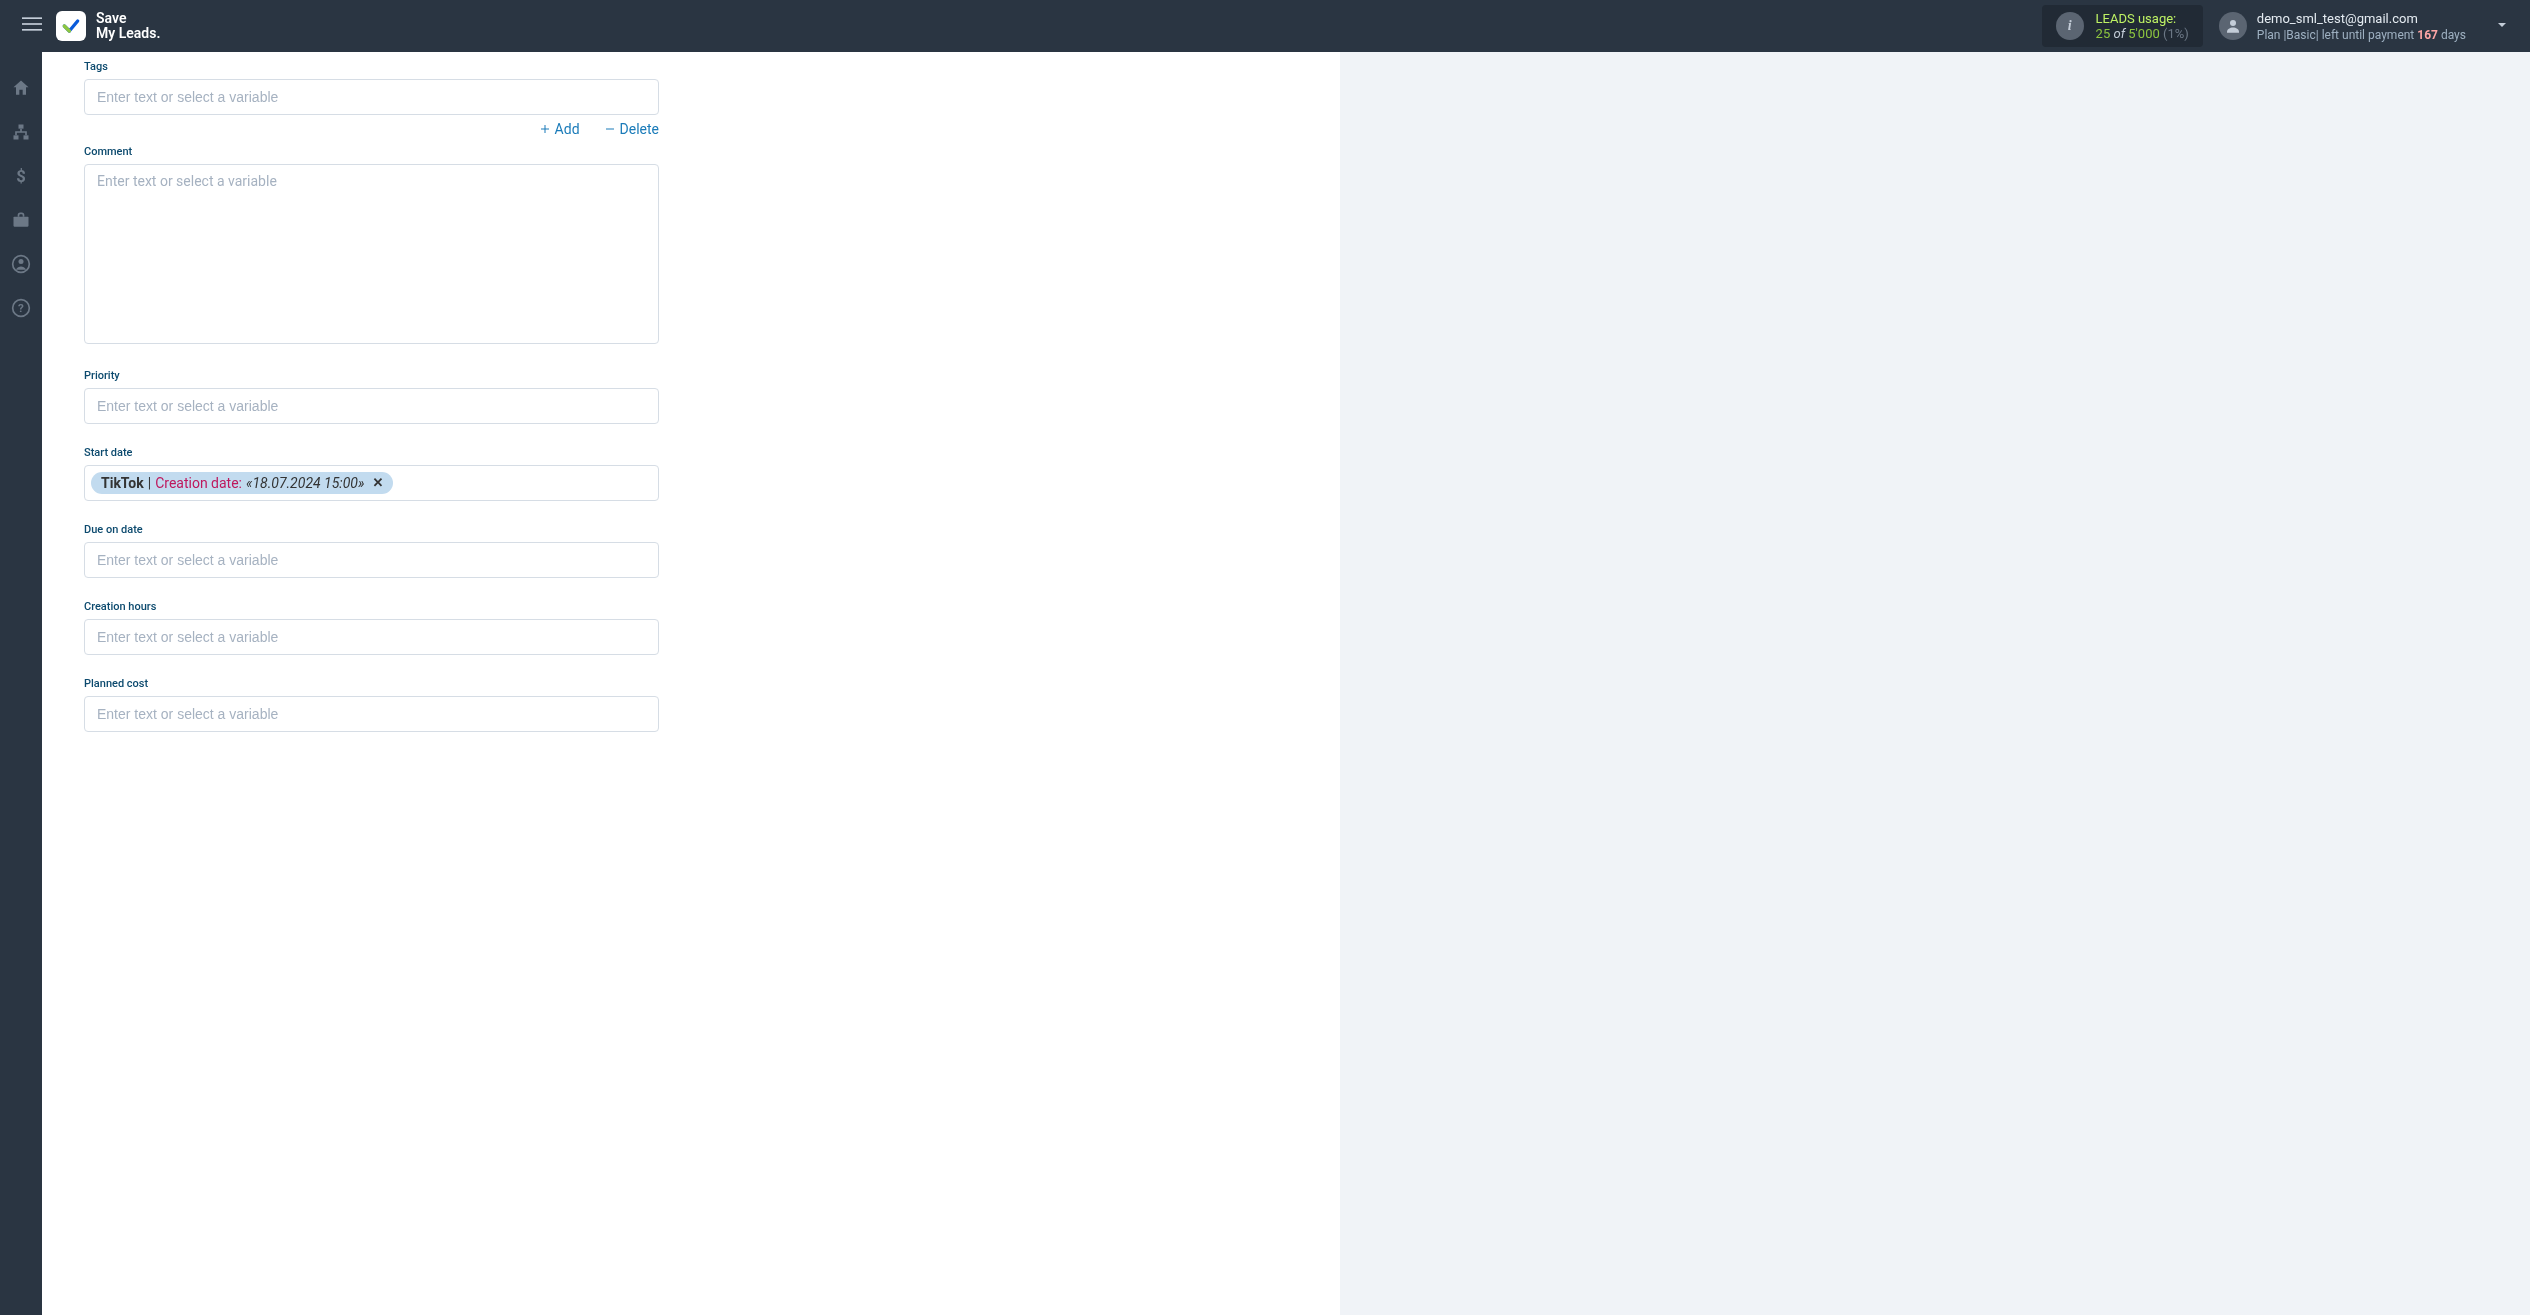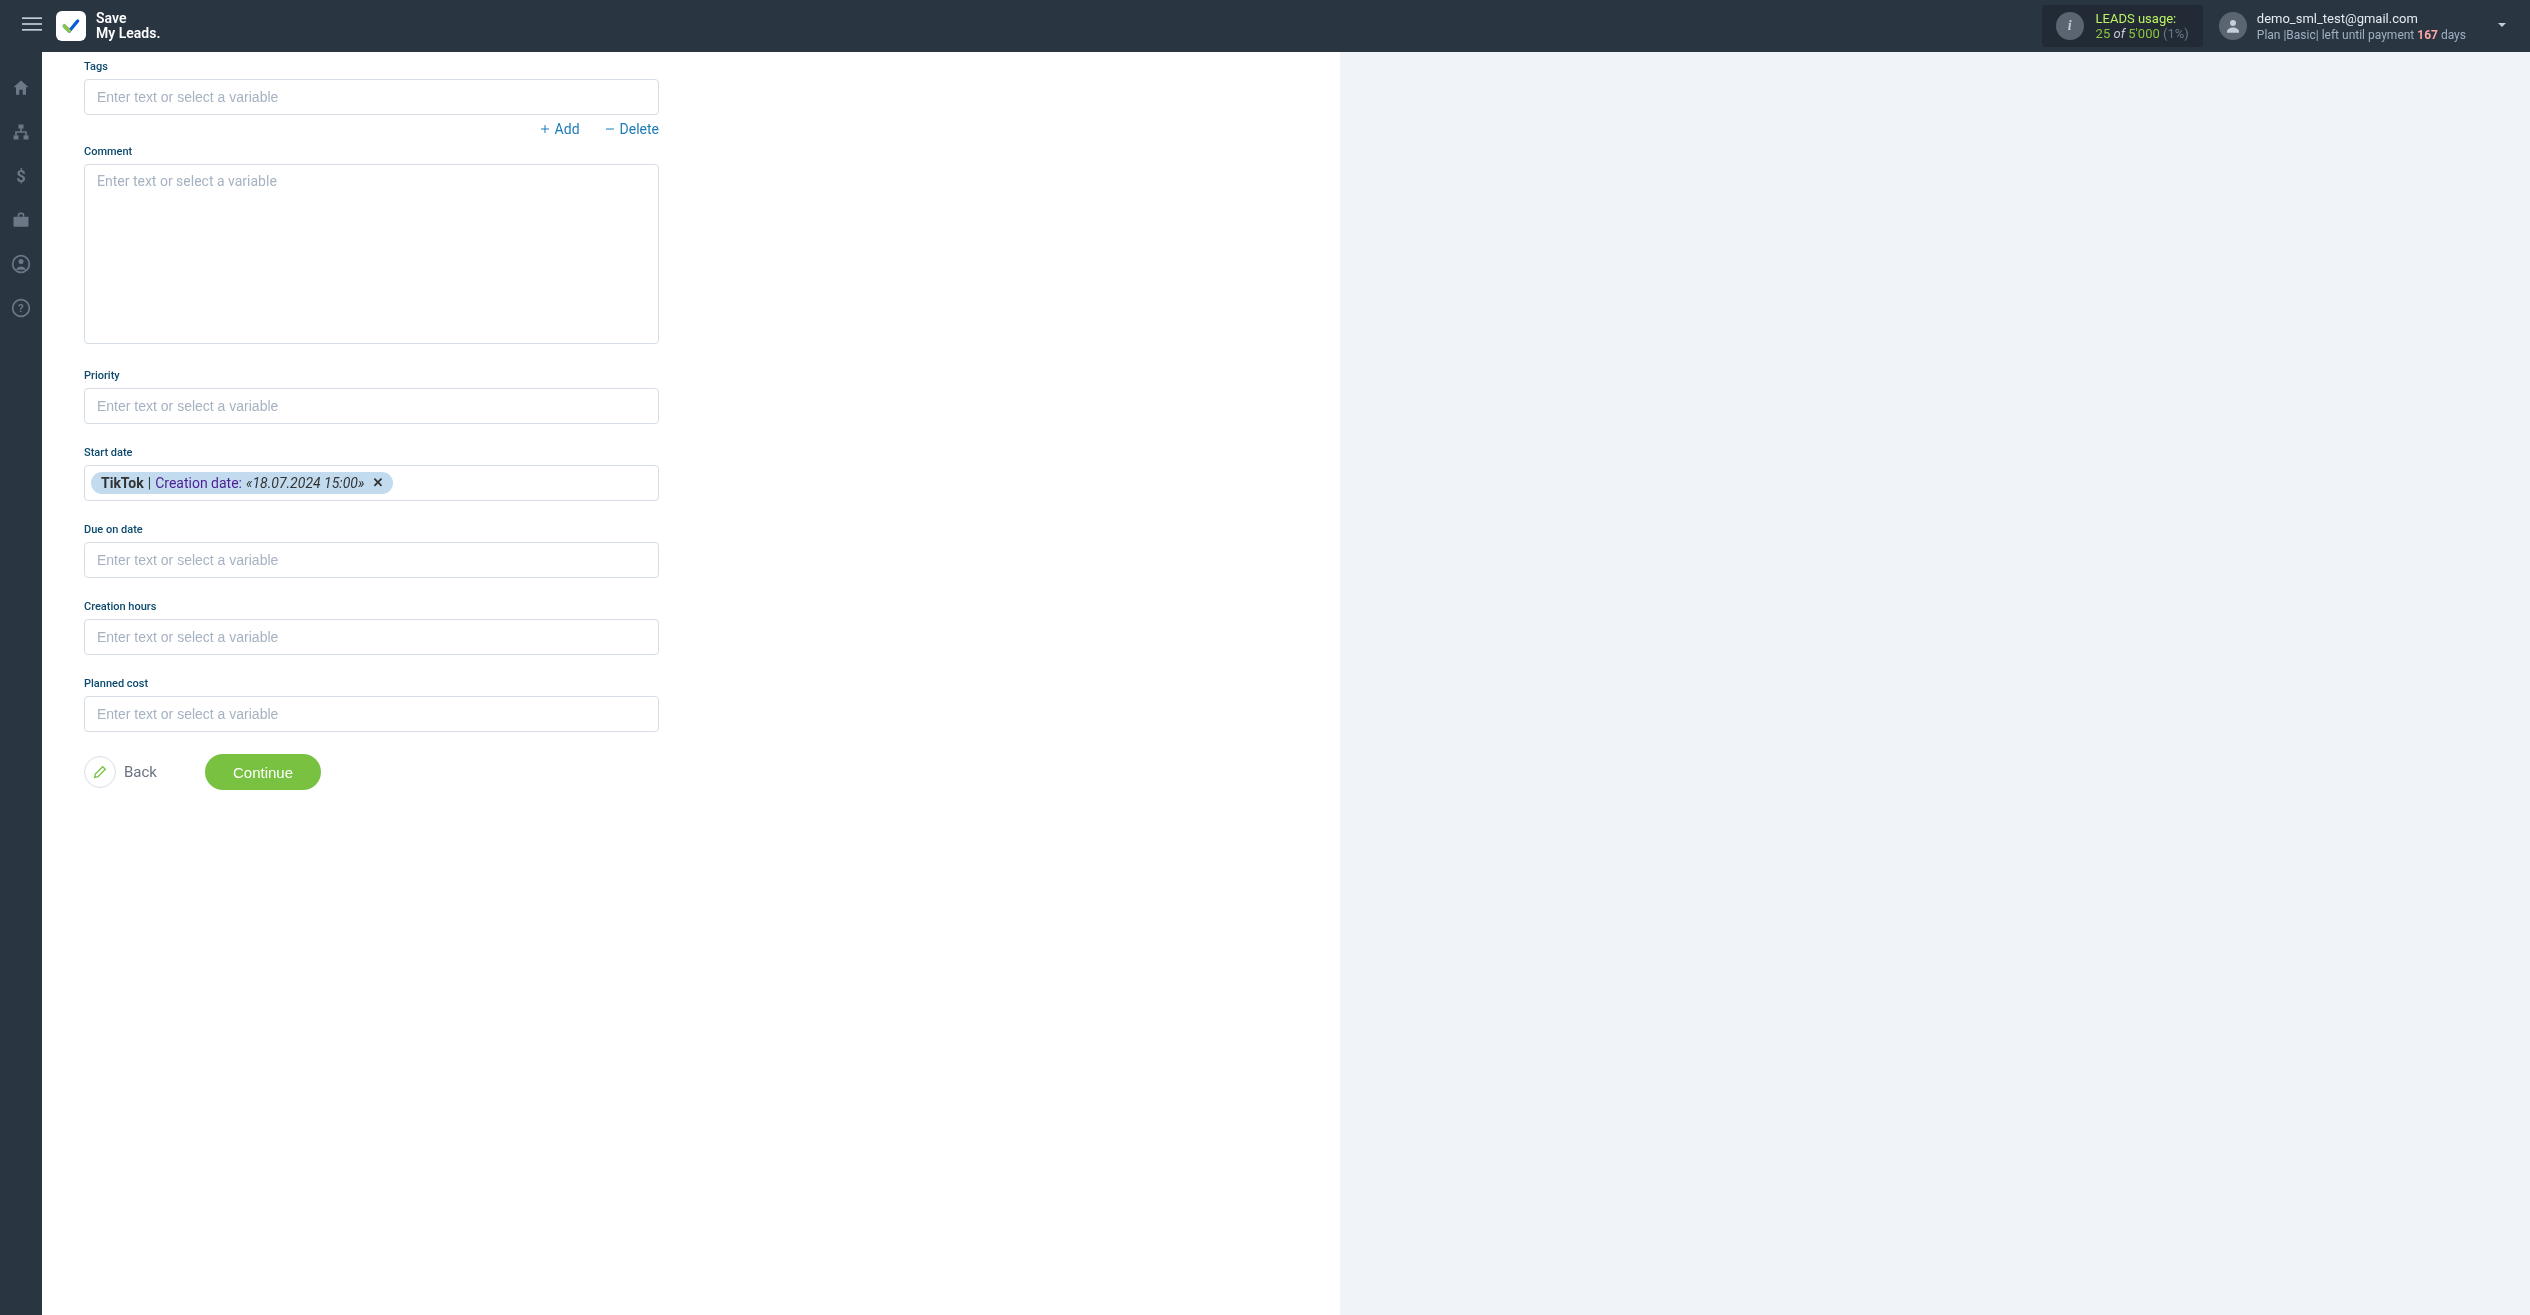--- a/index.html
+++ b/index.html
@@ -201,21 +201,21 @@
       background: #c2dbef;
       border-radius: 14px;
       padding: 3px 10px;
       display: inline-flex;
       align-items: flex-start;
       gap: 4px;
       font-size: 14px;
       color: #333;
     }
     .token .tk-source { font-weight: 700; }
-    .token .tk-label { color: #4c1d95; }
+    .token .tk-label { color: #be185d; }
     .token .tk-value { font-style: italic; }
     .token .tk-remove { cursor: pointer; font-weight: 700; color: #333; margin-left: 4px; font-size: 13px; }
     .button-row {
       display: flex;
       align-items: center;
       gap: 48px;
       margin-top: 8px;
     }
     .back-btn-wrap {
       display: flex;
@@ -394,27 +394,16 @@
       <div class="form-group">
         <label class="form-label">Creation hours</label>
         <input class="form-input" placeholder="Enter text or select a variable" style="">
       </div>
 
       <div class="form-group">
         <label class="form-label">Planned cost</label>
         <input class="form-input" placeholder="Enter text or select a variable" style="">
       </div>
 
-      <div class="button-row">
-        <div class="back-btn-wrap">
-          <div class="back-circle">
-            <svg viewBox="0 0 24 24">
-                <path d="M4 20l1-5 11-11 4 4-11 11-5 1z"></path>
-              </svg>
-          </div>
-          <span class="back-label">Back</span>
-        </div>
-        <button class="continue-btn">Continue</button>
-      </div>
 
     </div>
   </div>
 </div>
 
 </body></html>

